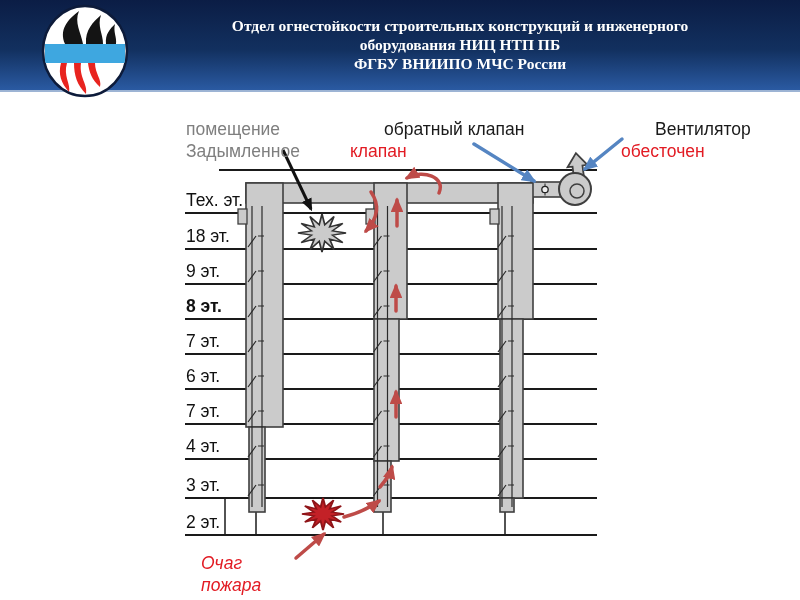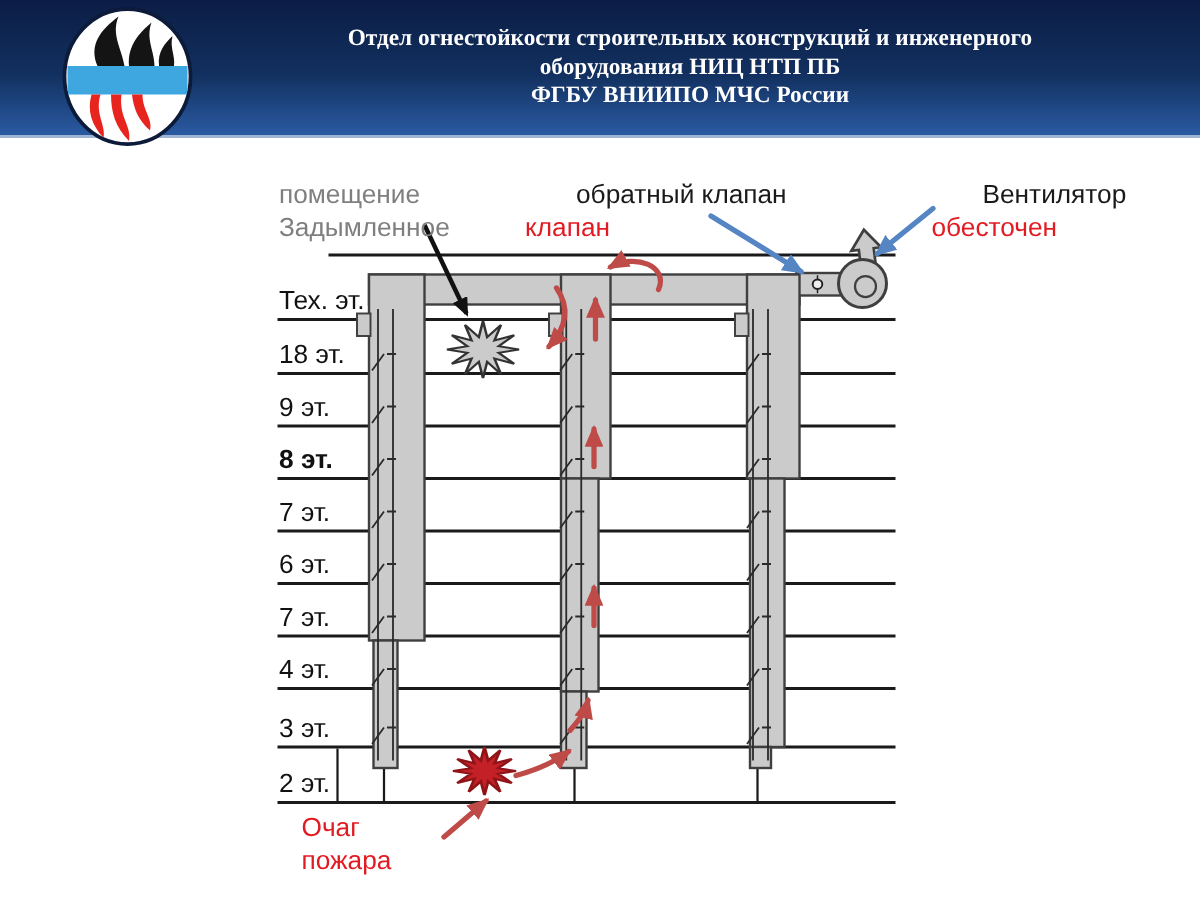--- a/index.html
+++ b/index.html
@@ -200,21 +200,21 @@
     <div>Задымленное</div>
   </div>
   <div class="lbl" style="left:350px;top:118px;">
     <div class="blk">обратный клапан</div>
     <div class="red">клапан</div>
   </div>
   <div class="lbl" style="left:621px;top:118px;">
     <div class="blk">Вентилятор</div>
     <div class="red">обесточен</div>
   </div>
-  <div class="lbl red" style="left:201px;top:540px;">
+  <div class="lbl red" style="left:201px;top:552px;font-style:italic;">
     <div>Очаг</div>
     <div>пожара</div>
   </div>
 
   <div class="floor-lbl" style="top:190px;">Тех. эт.</div>
   <div class="floor-lbl" style="top:226px;">18 эт.</div>
   <div class="floor-lbl" style="top:261px;">9 эт.</div>
   <div class="floor-lbl" style="top:296px;font-weight:bold;">8 эт.</div>
   <div class="floor-lbl" style="top:331px;">7 эт.</div>
   <div class="floor-lbl" style="top:366px;">6 эт.</div>

